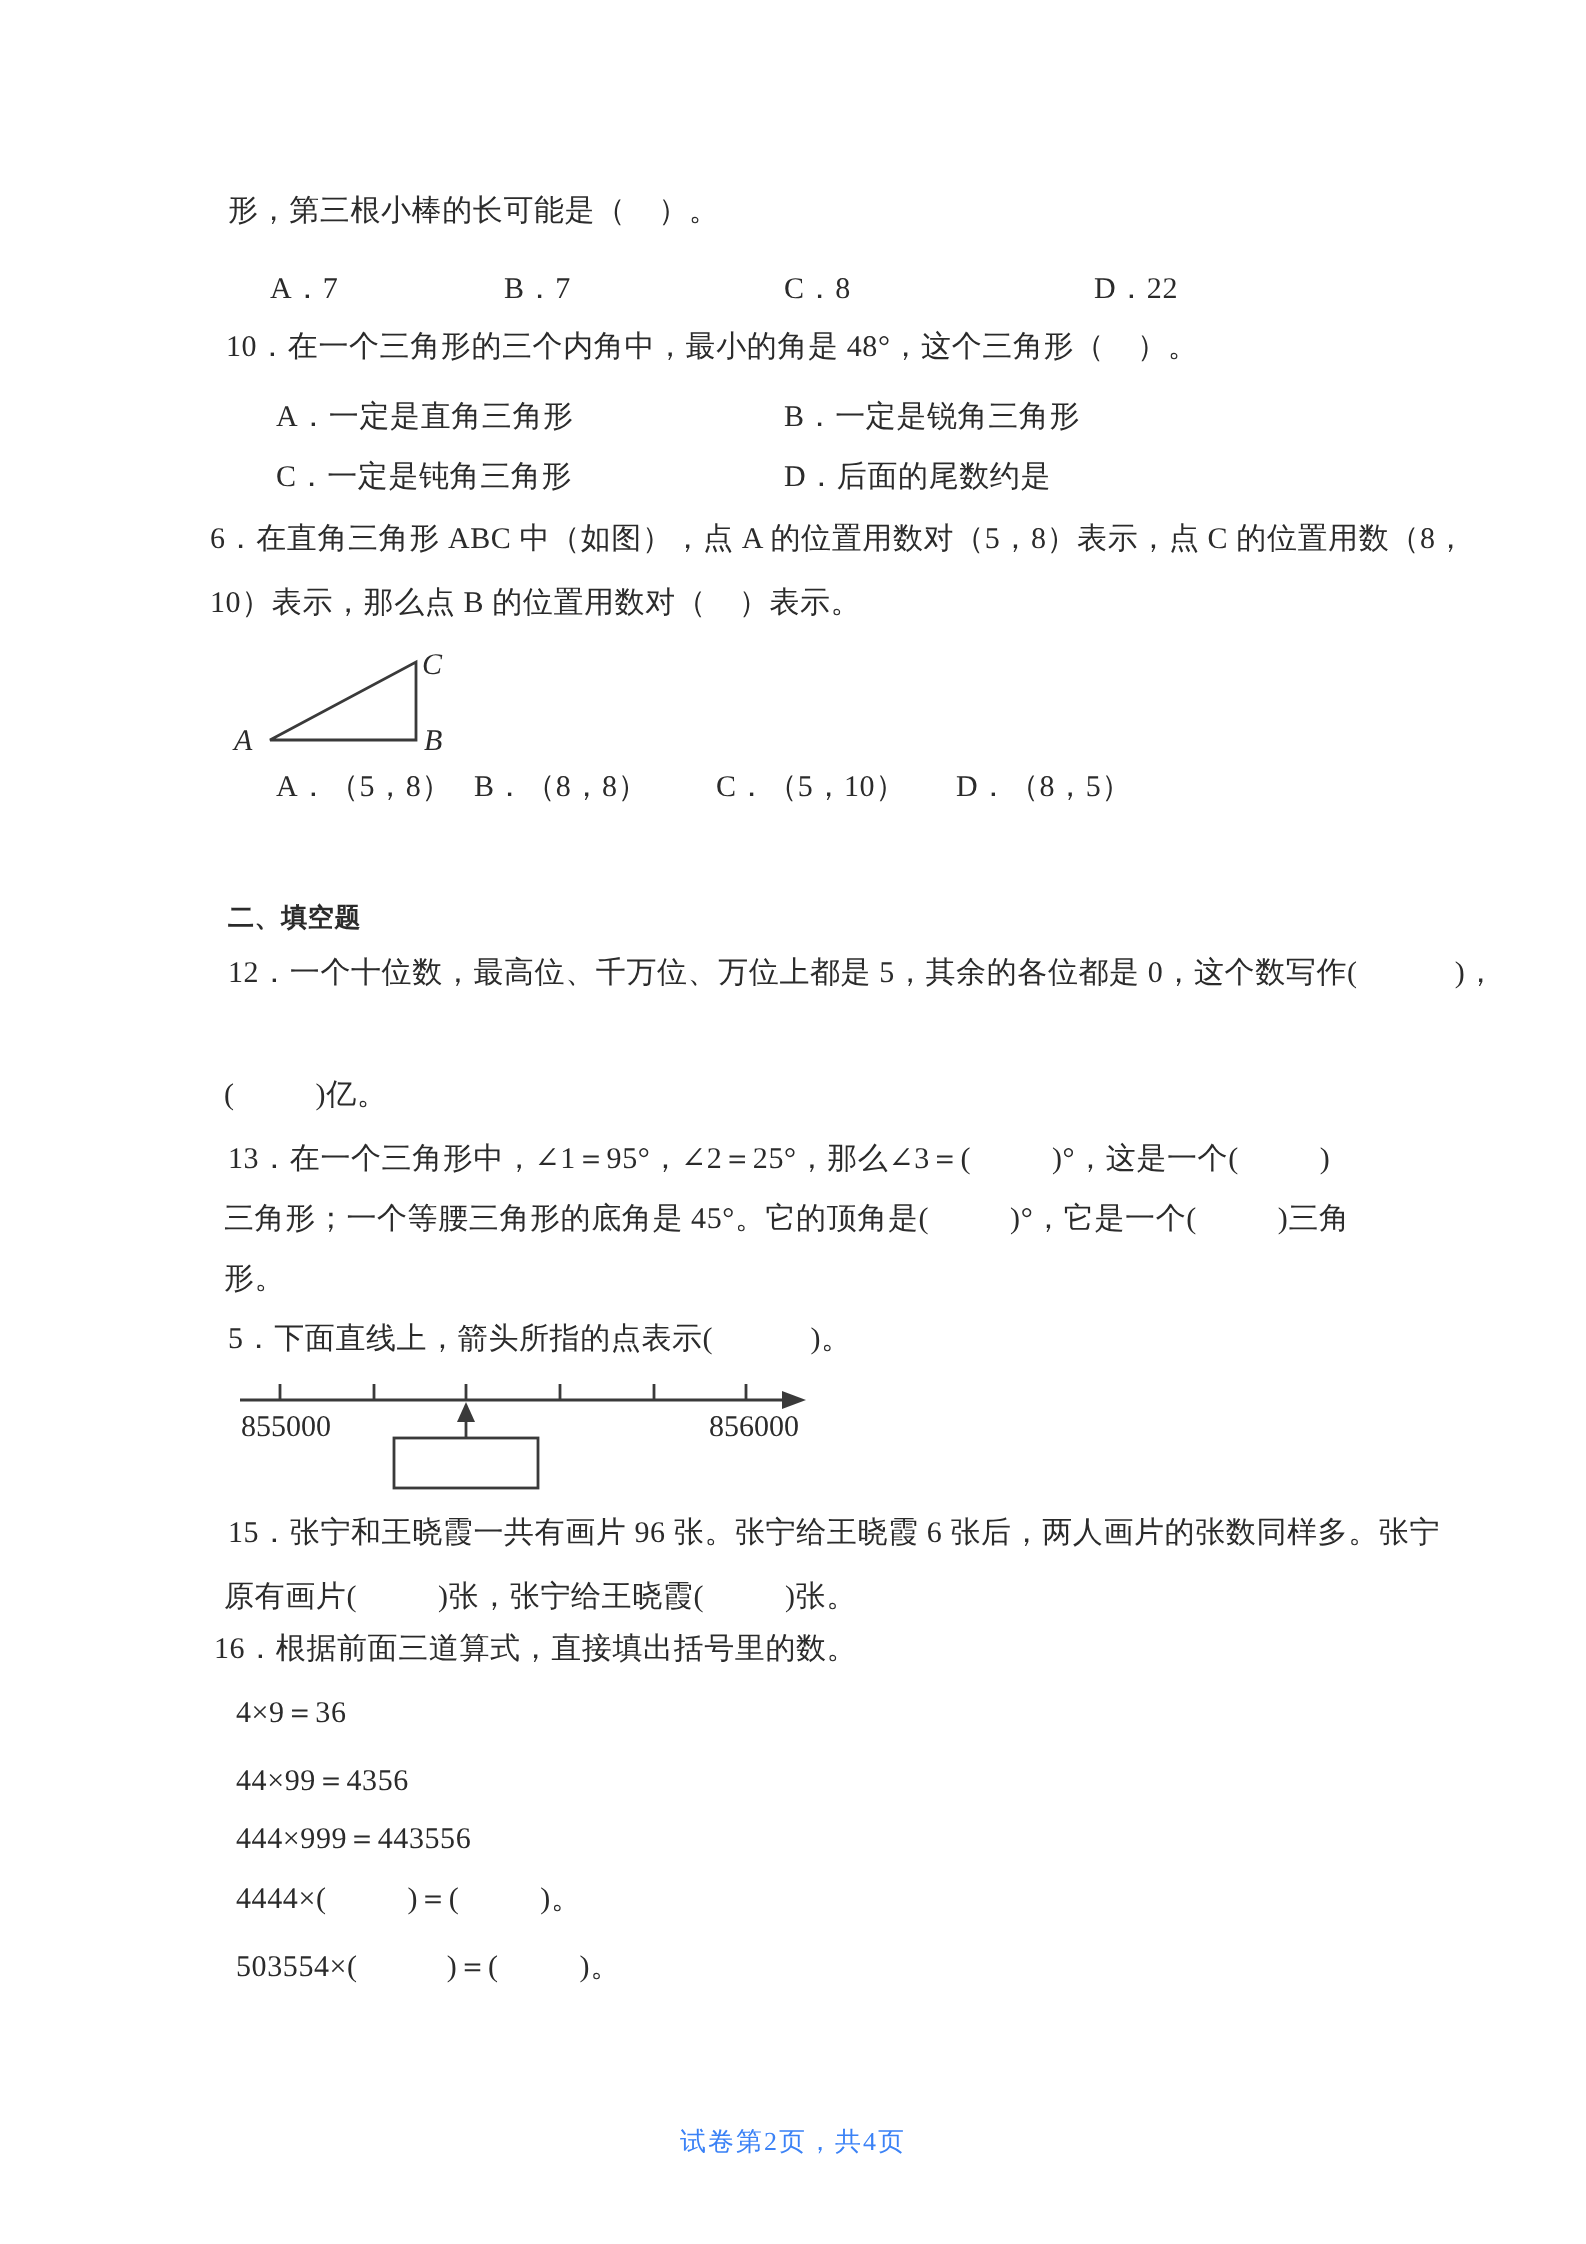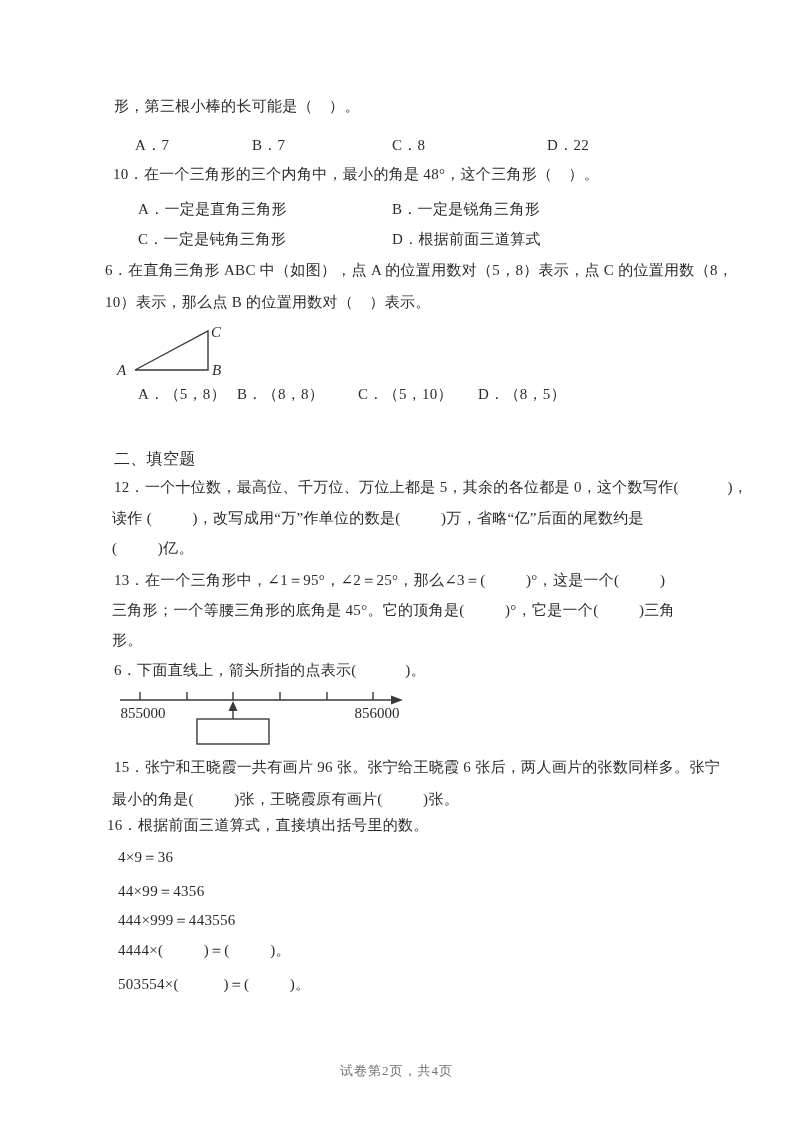--- a/index.html
+++ b/index.html
@@ -12,27 +12,27 @@
     overflow: hidden;
   }
   .page { position: absolute; inset: 0; background: #fff; }
   .line {
     position: absolute;
     font-size: 15px;
     line-height: 20px;
     white-space: pre;
     letter-spacing: 0.3px;
   }
-  .bold { font-weight: normal; font-size: 16px; text-align: center; }
+  .bold { font-weight: bold; font-size: 13px; text-align: center; }
   .footer {
     position: absolute;
     left: 0; width: 100%;
     text-align: center;
     font-size: 13px;
-    color: #737373;
+    color: #3b82f6;
     letter-spacing: 1px;
   }
   svg { position: absolute; overflow: visible; }
   svg text {
     font-family: "Liberation Serif", "DejaVu Serif", serif;
     font-size: 15px;
     fill: #2b2b2b;
   }
   svg .vlabel { font-style: italic; font-size: 15px; }
   .stroke { stroke: #3a3a3a; stroke-width: 1.4; fill: none; }
@@ -46,67 +46,66 @@
   <div class="line" style="left:114px; top:96px">形，第三根小棒的长可能是（    ）。</div>
   <div class="line" style="left:135px; top:135px">A．7</div>
   <div class="line" style="left:252px; top:135px">B．7</div>
   <div class="line" style="left:392px; top:135px">C．8</div>
   <div class="line" style="left:547px; top:135px">D．22</div>
 
   <div class="line" style="left:113px; top:164px">10．在一个三角形的三个内角中，最小的角是 48°，这个三角形（    ）。</div>
   <div class="line" style="left:138px; top:199px">A．一定是直角三角形</div>
   <div class="line" style="left:392px; top:199px">B．一定是锐角三角形</div>
   <div class="line" style="left:138px; top:229px">C．一定是钝角三角形</div>
-  <div class="line" style="left:392px; top:229px">D．根据前面三道算式</div>
+  <div class="line" style="left:392px; top:229px">D．后面的尾数约是</div>
 
   <div class="line" style="left:105px; top:260px">6．在直角三角形 ABC 中（如图），点 A 的位置用数对（5，8）表示，点 C 的位置用数（8，</div>
   <div class="line" style="left:105px; top:292px">10）表示，那么点 B 的位置用数对（    ）表示。</div>
 
   <svg style="left:108px; top:313px" width="130" height="68" viewBox="0 0 130 68">
     <path class="stroke" d="M 27 57 L 100 18 L 100 57 Z"></path>
     <text class="vlabel" x="9" y="62">A</text>
     <text class="vlabel" x="104" y="62">B</text>
     <text class="vlabel" x="103" y="24">C</text>
   </svg>
 
   <div class="line" style="left:138px; top:384px">A．（5，8）</div>
   <div class="line" style="left:237px; top:384px">B．（8，8）</div>
   <div class="line" style="left:358px; top:384px">C．（5，10）</div>
   <div class="line" style="left:478px; top:384px">D．（8，5）</div>
 
   <div class="line bold" style="left:114px; top:449px">二、填空题</div>
 
   <div class="line" style="left:114px; top:477px">12．一个十位数，最高位、千万位、万位上都是 5，其余的各位都是 0，这个数写作(            )，</div>
-  <div class="line" style="left:112px; top:508px">读作 (          )，改写成用“万”作单位的数是(          )万，省略“亿”后面的尾数约是</div>
   <div class="line" style="left:112px; top:538px">(          )亿。</div>
 
   <div class="line" style="left:114px; top:570px">13．在一个三角形中，∠1＝95°，∠2＝25°，那么∠3＝(          )°，这是一个(          )</div>
   <div class="line" style="left:112px; top:600px">三角形；一个等腰三角形的底角是 45°。它的顶角是(          )°，它是一个(          )三角</div>
   <div class="line" style="left:112px; top:630px">形。</div>
 
-  <div class="line" style="left:114px; top:660px">6．下面直线上，箭头所指的点表示(            )。</div>
+  <div class="line" style="left:114px; top:660px">5．下面直线上，箭头所指的点表示(            )。</div>
 
   <svg style="left:95px; top:683px" width="330" height="70" viewBox="0 0 330 70">
     <line class="stroke" x1="25" y1="17" x2="300" y2="17"></line>
     <polygon class="fillshape" points="308,17 296,12.5 296,21.5"></polygon>
     <line class="stroke" x1="45" y1="9" x2="45" y2="17"></line>
     <line class="stroke" x1="92" y1="9" x2="92" y2="17"></line>
     <line class="stroke" x1="138" y1="9" x2="138" y2="17"></line>
     <line class="stroke" x1="185" y1="9" x2="185" y2="17"></line>
     <line class="stroke" x1="232" y1="9" x2="232" y2="17"></line>
     <line class="stroke" x1="278" y1="9" x2="278" y2="17"></line>
     <text x="48" y="35" text-anchor="middle">855000</text>
     <text x="282" y="35" text-anchor="middle">856000</text>
     <line class="stroke" x1="138" y1="36" x2="138" y2="24"></line>
     <polygon class="fillshape" points="138,18 133.5,28 142.5,28"></polygon>
     <rect class="stroke" x="102" y="36" width="72" height="25"></rect>
   </svg>
 
   <div class="line" style="left:114px; top:757px">15．张宁和王晓霞一共有画片 96 张。张宁给王晓霞 6 张后，两人画片的张数同样多。张宁</div>
-  <div class="line" style="left:112px; top:789px">最小的角是(          )张，王晓霞原有画片(          )张。</div>
+  <div class="line" style="left:112px; top:789px">原有画片(          )张，张宁给王晓霞(          )张。</div>
 
   <div class="line" style="left:107px; top:815px">16．根据前面三道算式，直接填出括号里的数。</div>
   <div class="line" style="left:118px; top:847px">4×9＝36</div>
   <div class="line" style="left:118px; top:881px">44×99＝4356</div>
   <div class="line" style="left:118px; top:910px">444×999＝443556</div>
   <div class="line" style="left:118px; top:940px">4444×(          )＝(          )。</div>
   <div class="line" style="left:118px; top:974px">503554×(           )＝(          )。</div>
 
   <div class="footer" style="top:1062px">试卷第2页，共4页</div>
 

